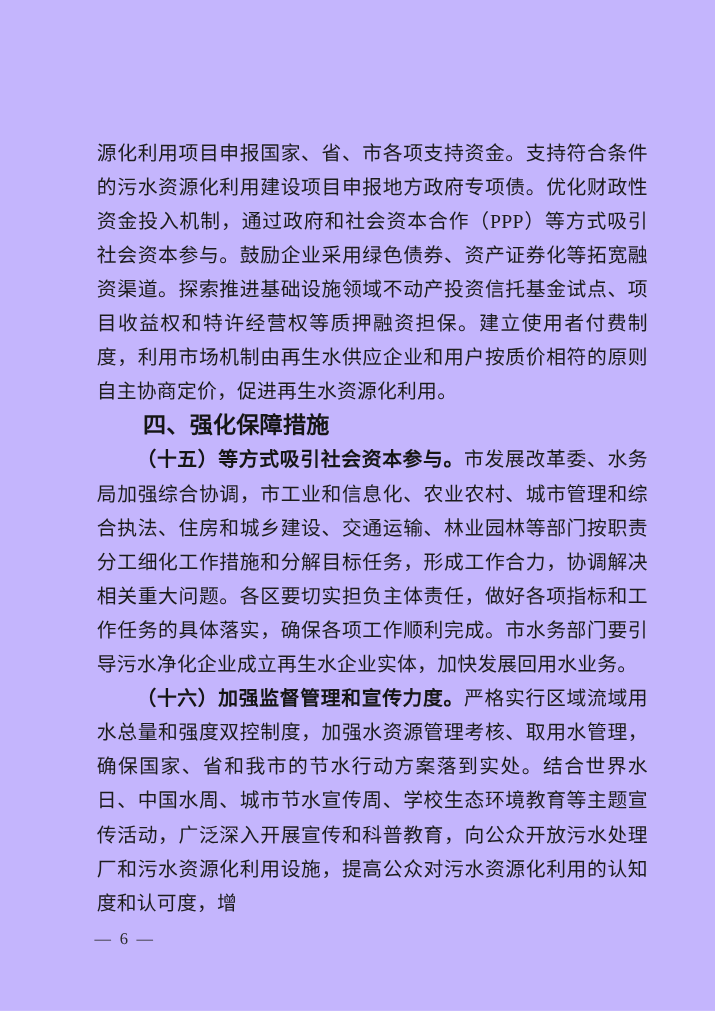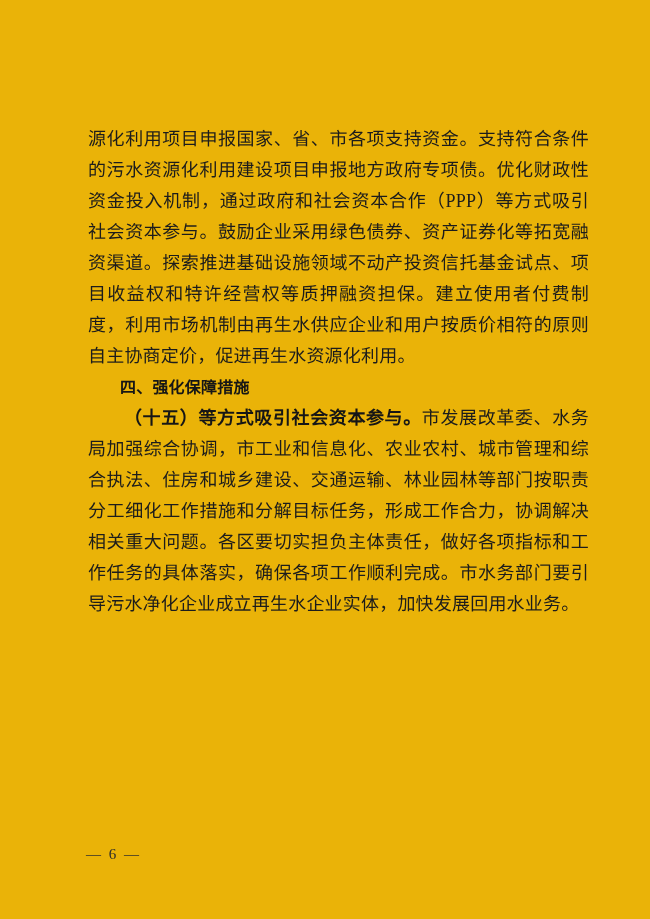--- a/index.html
+++ b/index.html
@@ -4,21 +4,21 @@
 <style>
   html, body {
     margin: 0;
     padding: 0;
     background: #ffffff;
   }
   .page {
     position: relative;
     width: 650px;
     height: 919px;
-    background: #eab308;
+    background: #c4b5fd;
     overflow: hidden;
     font-family: "Liberation Serif", serif;
     color: #1c1c1c;
   }
   .content {
     position: absolute;
     left: 88px;
     top: 124px;
     width: 501px;
     font-size: 18px;
@@ -29,21 +29,21 @@
   .content p {
     margin: 0;
     padding: 0;
   }
   .para-indent {
     text-indent: 2em;
   }
   .section-heading {
     margin: 0;
     padding: 0;
-    font-size: 16px;
+    font-size: 21px;
     line-height: 31px;
     font-weight: 700;
     font-family: "Liberation Sans", sans-serif;
     text-indent: 2em;
     color: #161616;
   }
   .item-lead {
     font-weight: 700;
     color: #161616;
   }
@@ -64,20 +64,21 @@
 <div class="page">
 
   <main class="content">
 
     <p class="para-continuation">源化利用项目申报国家、省、市各项支持资金。支持符合条件的污水资源化利用建设项目申报地方政府专项债。优化财政性资金投入机制，通过政府和社会资本合作（PPP）等方式吸引社会资本参与。鼓励企业采用绿色债券、资产证券化等拓宽融资渠道。探索推进基础设施领域不动产投资信托基金试点、项目收益权和特许经营权等质押融资担保。建立使用者付费制度，利用市场机制由再生水供应企业和用户按质价相符的原则自主协商定价，促进再生水资源化利用。</p>
 
     <h2 class="section-heading">四、强化保障措施</h2>
 
     <p class="para-indent"><span class="item-lead">（十五）等方式吸引社会资本参与。</span><span class="item-body">市发展改革委、水务局加强综合协调，市工业和信息化、农业农村、城市管理和综合执法、住房和城乡建设、交通运输、林业园林等部门按职责分工细化工作措施和分解目标任务，形成工作合力，协调解决相关重大问题。各区要切实担负主体责任，做好各项指标和工作任务的具体落实，确保各项工作顺利完成。市水务部门要引导污水净化企业成立再生水企业实体，加快发展回用水业务。</span></p>
 
+    <p class="para-indent"><span class="item-lead">（十六）加强监督管理和宣传力度。</span><span class="item-body">严格实行区域流域用水总量和强度双控制度，加强水资源管理考核、取用水管理，确保国家、省和我市的节水行动方案落到实处。结合世界水日、中国水周、城市节水宣传周、学校生态环境教育等主题宣传活动，广泛深入开展宣传和科普教育，向公众开放污水处理厂和污水资源化利用设施，提高公众对污水资源化利用的认知度和认可度，增</span></p>
 
   </main>
 
   <footer class="page-footer">
     <span>— 6 —</span>
   </footer>
 
 </div>
 
 </body></html>

